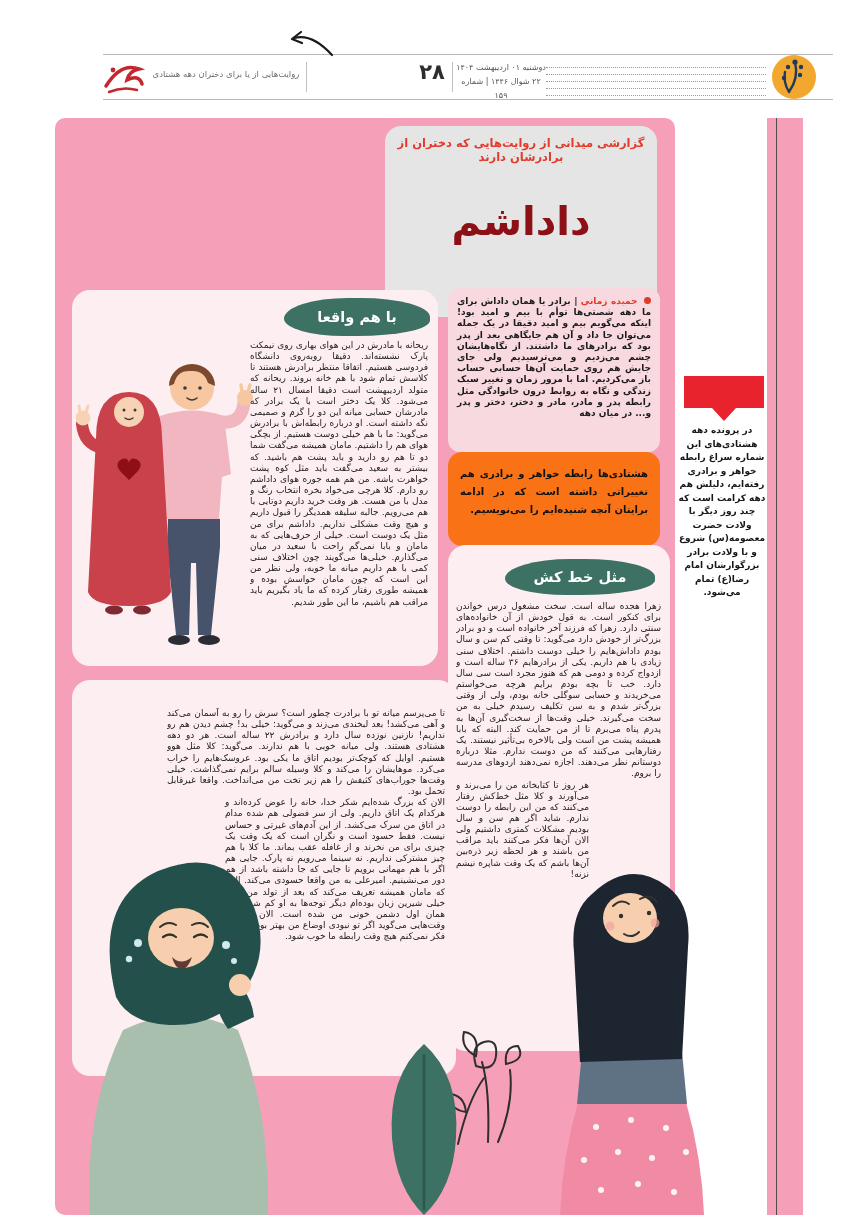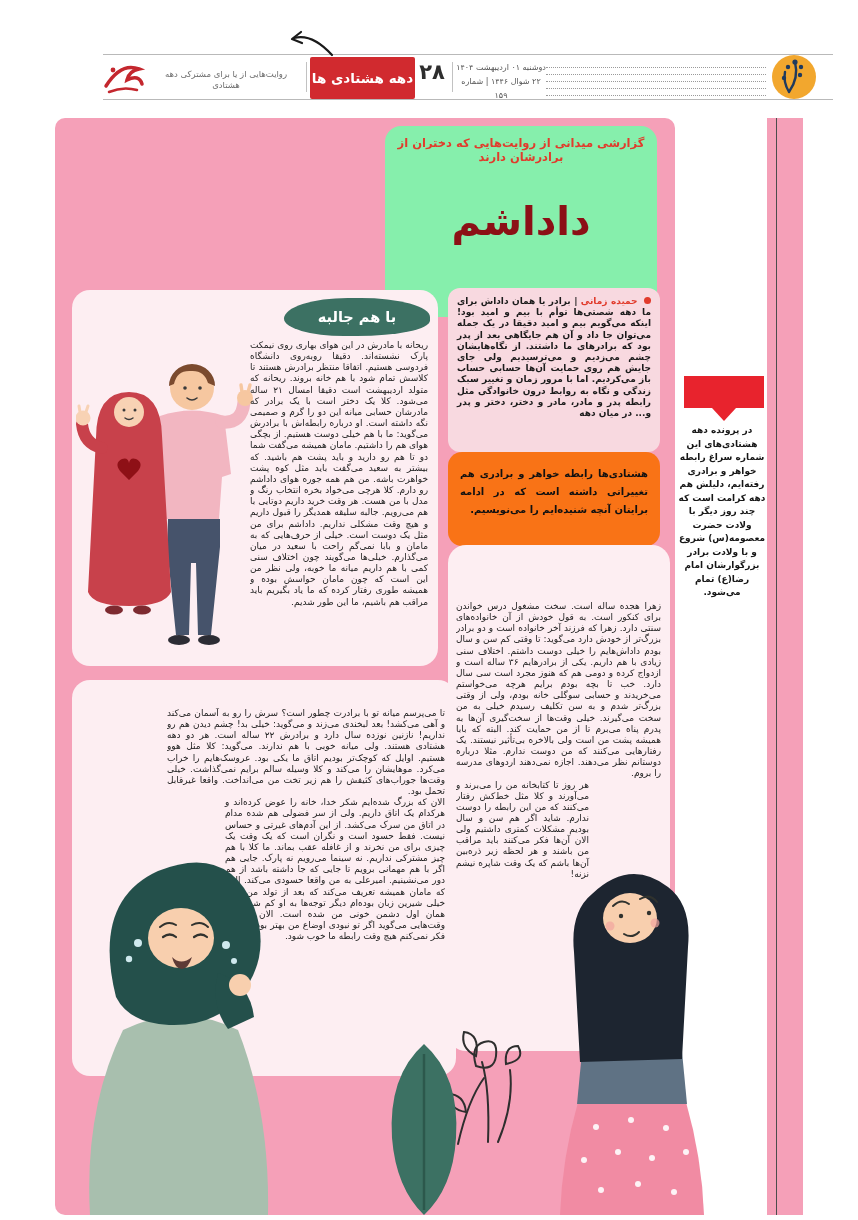--- a/index.html
+++ b/index.html
@@ -19,21 +19,21 @@
   .dots { position:absolute; left:546px; top:61px; width:220px; height:34px; }
   .dots div { height:7px; border-bottom:1px dotted #9a9a9a; }
   .paper-logo { position:absolute; left:771px; top:54px; width:46px; height:46px; }
 
   
   .pink-canvas { position:absolute; left:55px; top:118px; width:620px; height:1097px; background:#f5a0b8; border-radius:10px; }
   .right-strip { position:absolute; left:767px; top:118px; width:36px; height:1097px; background:#f5a0b8; }
   .right-strip .innerline { position:absolute; left:9px; top:0; width:1px; height:100%; background:#4c4c4c; }
 
   
-  .title-box { position:absolute; left:385px; top:126px; width:272px; height:191px; background:#86efac; border-radius:16px; }
+  .title-box { position:absolute; left:385px; top:126px; width:272px; height:191px; background:#e5e5e5; border-radius:16px; }
   .kicker { position:absolute; top:10px; left:6px; right:6px; font-size:11.5px; font-weight:bold; color:#e13b2c; direction:rtl; text-align:center; }
   .title-row { position:absolute; top:34px; left:0; right:0; height:122px; display:flex; direction:rtl; justify-content:center; align-items:center; gap:3px; }
   .title-badge { position:relative; background:#8c1016; color:#fff; font-size:29px; font-weight:bold; padding:18px 12px 24px 12px; border-radius:14px; line-height:1; }
   .title-badge::after { content:""; position:absolute; bottom:-13px; left:50%; transform:translateX(-50%); border:11px solid transparent; border-top:14px solid #8c1016; border-bottom:0; }
   .title-rest { font-size:40px; font-weight:bold; color:#8c1016; line-height:1; }
 
   
   .lead-box { position:absolute; left:448px; top:288px; width:212px; height:164px; background:#f8d9e0; border-radius:12px; padding:8px 9px; direction:rtl; text-align:justify; font-size:9px; font-weight:bold; line-height:11.2px; color:#1b1b1b; overflow:hidden; }
   .lead-box .byline { color:#e13b2c; }
   .lead-box .marker { display:inline-block; width:7px; height:7px; border-radius:50%; background:#e13b2c; margin-left:3px; }
@@ -77,24 +77,23 @@
 
   <div class="rule top"></div>
   <div class="rule bottom"></div>
 
   <svg class="stamp-logo" viewBox="0 0 46 44">
     <path d="M5 30 Q20 6 38 13 Q28 15 26 24 Q38 18 41 28" stroke="#c4272e" stroke-width="3.5" fill="none" stroke-linecap="round"></path>
     <path d="M8 36 Q22 30 36 34" stroke="#c4272e" stroke-width="2.5" fill="none" stroke-linecap="round"></path>
     <circle cx="12" cy="14" r="2.4" fill="#c4272e"></circle>
   </svg>
 
-  <div class="tagline">روایت‌هایی از یا برای مشترکی دهه هشتادی</div>
+  <div class="tagline">روایت‌هایی از یا برای دختران دهه هشتادی</div>
   <div class="vbar" style="left:306px"></div>
 
-  <div class="section-badge">دهه هشتادی ها</div>
 
   <svg class="arrow-doodle" viewBox="0 0 52 28">
     <path d="M50 25 Q30 3 12 8" stroke="#1a1a1a" stroke-width="2.2" fill="none" stroke-linecap="round"></path>
     <path d="M19 2 L10 9 L20 13" stroke="#1a1a1a" stroke-width="2.2" fill="none" stroke-linecap="round" stroke-linejoin="round"></path>
   </svg>
 
   <div class="page-num">۲۸</div>
   <div class="vbar" style="left:452px"></div>
 
   <div class="date-block">
@@ -139,21 +138,21 @@
       <span> | </span>
       <span>برادر یا همان داداش برای ما دهه شصتی‌ها توأم با بیم و امید بود! اینکه می‌گویم بیم و امید دقیقا در یک جمله می‌توان جا داد و آن هم جایگاهی بعد از پدر بود که برادرهای ما داشتند. از نگاه‌هایشان چشم می‌زدیم و می‌ترسیدیم ولی جای جایش هم روی حمایت آن‌ها حسابی حساب باز می‌کردیم. اما با مرور زمان و تغییر سبک زندگی و نگاه به روابط درون خانوادگی مثل رابطه پدر و مادر، مادر و دختر، دختر و پدر و... در میان دهه</span>
     </p>
   </div>
   <div class="lead-highlight">هشتادی‌ها رابطه خواهر و برادری هم تغییراتی داشته است که در ادامه برایتان آنچه شنیده‌ایم را می‌نویسیم.</div>
 
   <div class="ribbon"></div>
   <div class="gutter-note">در پرونده دهه هشتادی‌های این شماره سراغ رابطه خواهر و برادری رفته‌ایم، دلیلش هم دهه کرامت است که چند روز دیگر با ولادت حضرت معصومه(س) شروع و با ولادت برادر بزرگوارشان امام رضا(ع) تمام می‌شود.</div>
 
   <div class="story box1">
-    <div class="blob">با هم جالبه</div>
+    <div class="blob">با هم واقعا</div>
     <svg class="ill-couple" viewBox="0 0 182 312">
 
       <circle cx="116" cy="40" r="22" fill="#f6c7a0"></circle>
       <path d="M93 38 a23 22 0 0 1 46 0 l-7 -3 q-4 -13 -17 -12 q-14 -1 -17 13 z" fill="#7b4a2e"></path>
       <circle cx="109" cy="40" r="1.8" fill="#3a3a3a"></circle>
         <circle cx="124" cy="40" r="1.8" fill="#3a3a3a"></circle>
       <path d="M111 50 q5 4 10 0" stroke="#3a3a3a" stroke-width="1.6" fill="none" stroke-linecap="round"></path>
       <path d="M84 68 q32 -11 64 0 l7 58 -9 3 -3 42 -54 0 -3 -42 -9 -3 z" fill="#f2b6c1"></path>
       <path d="M146 74 q20 2 22 -20" stroke="#f2b6c1" stroke-width="13" fill="none" stroke-linecap="round"></path>
       <circle cx="169" cy="50" r="8" fill="#f6c7a0"></circle>
@@ -173,20 +172,21 @@
       <path d="M53 132 l-9 -9 q-6 -8 2 -12 q6 -2 7 4 q1 -6 7 -4 q8 4 2 12 z" fill="#8e1016"></path>
       <ellipse cx="38" cy="262" rx="9" ry="4.5" fill="#7d2a30"></ellipse>
         <ellipse cx="66" cy="262" rx="9" ry="4.5" fill="#7d2a30"></ellipse>
     </svg>
     <div class="txt">
       <p>ریحانه با مادرش در این هوای بهاری روی نیمکت پارک نشسته‌اند. دقیقا روبه‌روی دانشگاه فردوسی هستیم. اتفاقا منتظر برادرش هستند تا کلاسش تمام شود با هم خانه بروند. ریحانه که متولد اردیبهشت است دقیقا امسال ۲۱ ساله می‌شود. کلا یک دختر است با یک برادر که مادرشان حسابی میانه این دو را گرم و صمیمی نگه داشته است. او درباره رابطه‌اش با برادرش می‌گوید: ما با هم خیلی دوست هستیم. از بچگی هوای هم را داشتیم. مامان همیشه می‌گفت شما دو تا هم رو دارید و باید پشت هم باشید. که بیشتر به سعید می‌گفت باید مثل کوه پشت خواهرت باشه. من هم همه جوره هوای داداشم رو دارم. کلا هرچی می‌خواد بخره انتخاب رنگ و مدل با من هست. هر وقت خرید داریم دوتایی با هم می‌رویم. جالبه سلیقه همدیگر را قبول داریم و هیچ وقت مشکلی نداریم. داداشم برای من مثل یک دوست است. خیلی از حرف‌هایی که به مامان و بابا نمی‌گم راحت با سعید در میان می‌گذارم. خیلی‌ها می‌گویند چون اختلاف سنی کمی با هم داریم میانه ما خوبه، ولی نظر من این است که چون مامان حواسش بوده و همیشه طوری رفتار کرده که ما یاد بگیریم باید مراقب هم باشیم، ما این طور شدیم.</p>
     </div>
   </div>
 
   <div class="story box2">
+    <div class="blob">مثل خط کش</div>
     <div class="txt">
       <p>زهرا هجده ساله است. سخت مشغول درس خواندن برای کنکور است. به قول خودش از آن خانواده‌های سنتی دارد. زهرا که فرزند آخر خانواده است و دو برادر بزرگ‌تر از خودش دارد می‌گوید: تا وقتی کم سن و سال بودم داداش‌هایم را خیلی دوست داشتم. اختلاف سنی زیادی با هم داریم. یکی از برادرهایم ۳۶ ساله است و ازدواج کرده و دومی هم که هنوز مجرد است سی سال دارد. خب تا بچه بودم برایم هرچه می‌خواستم می‌خریدند و حسابی سوگلی خانه بودم، ولی از وقتی بزرگ‌تر شدم و به سن تکلیف رسیدم خیلی به من سخت می‌گیرند. خیلی وقت‌ها از سخت‌گیری آن‌ها به پدرم پناه می‌برم تا از من حمایت کند. البته که بابا همیشه پشت من است ولی بالاخره بی‌تأثیر نیستند. یک رفتارهایی می‌کنند که من دوست ندارم. مثلا درباره دوستانم نظر می‌دهند. اجازه نمی‌دهند اردوهای مدرسه را بروم.</p>
       <p class="narrow">هر روز تا کتابخانه من را می‌برند و می‌آورند و کلا مثل خط‌کش رفتار می‌کنند که من این رابطه را دوست ندارم. شاید اگر هم سن و سال بودیم مشکلات کمتری داشتیم ولی الان آن‌ها فکر می‌کنند باید مراقب من باشند و هر لحظه زیر ذره‌بین آن‌ها باشم که یک وقت شاپره نیشم نزنه!</p>
     </div>
   </div>
 
   <div class="story box3">
     <div class="txt">
       <p>تا می‌پرسم میانه تو با برادرت چطور است؟ سرش را رو به آسمان می‌کند و آهی می‌کشد! بعد لبخندی می‌زند و می‌گوید: خیلی بد! چشم دیدن هم رو نداریم! نازنین نوزده سال دارد و برادرش ۲۲ ساله است. هر دو دهه هشتادی هستند. ولی میانه خوبی با هم ندارند. می‌گوید: کلا مثل هوو هستیم. اوایل که کوچک‌تر بودیم اتاق ما یکی بود. عروسک‌هایم را خراب می‌کرد. موهایشان را می‌کند و کلا وسیله سالم برایم نمی‌گذاشت. خیلی وقت‌ها جوراب‌های کثیفش را هم زیر تخت من می‌انداخت. واقعا غیرقابل تحمل بود.</p>
       <p class="narrow">الان که بزرگ شده‌ایم شکر خدا، خانه را عوض کرده‌اند و هرکدام یک اتاق داریم. ولی از سر فضولی هم شده مدام در اتاق من سرک می‌کشد. از این آدم‌های غیرتی و حساس نیست. فقط حسود است و نگران است که یک وقت یک چیزی برای من نخرند و از غافله عقب بماند. ما کلا با هم چیز مشترکی نداریم. نه سینما می‌رویم نه پارک. جایی هم اگر با هم مهمانی برویم تا جایی که جا داشته باشد از هم دور می‌نشینیم. امیرعلی به من واقعا حسودی می‌کند. البته که مامان همیشه تعریف می‌کند که بعد از تولد من چون خیلی شیرین زبان بوده‌ام دیگر توجه‌ها به او کم شده و از همان اول دشمن خونی من شده است. الان هم یک وقت‌هایی می‌گوید اگر تو نبودی اوضاع من بهتر بود! من که فکر نمی‌کنم هیچ وقت رابطه ما خوب شود.</p>

